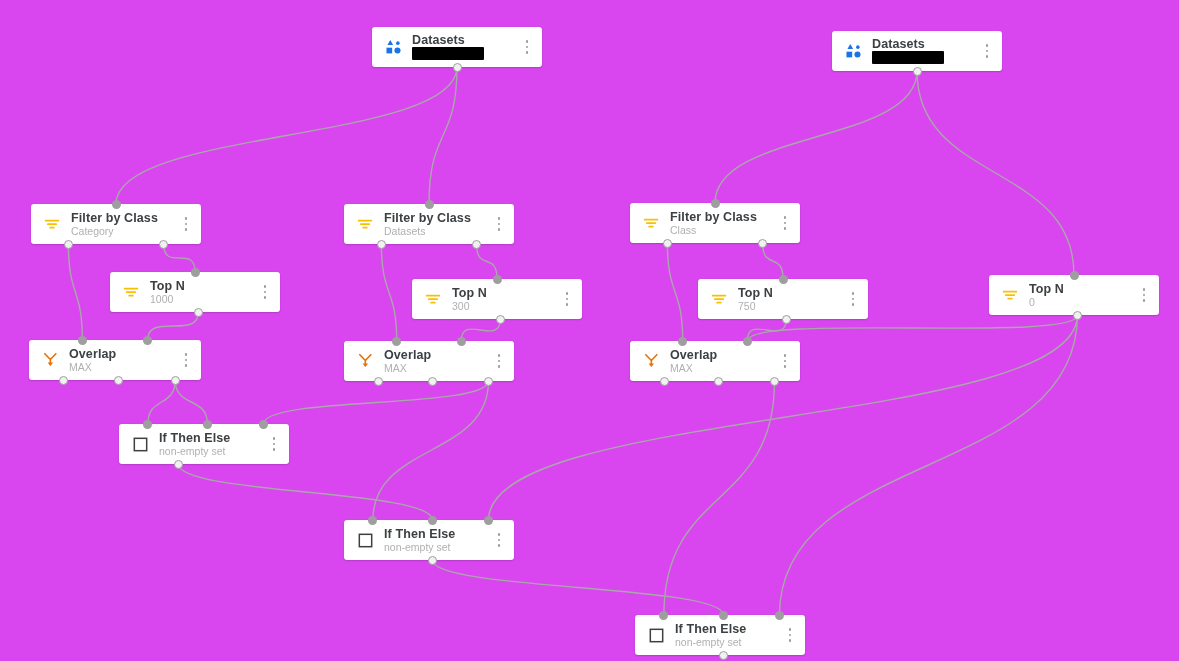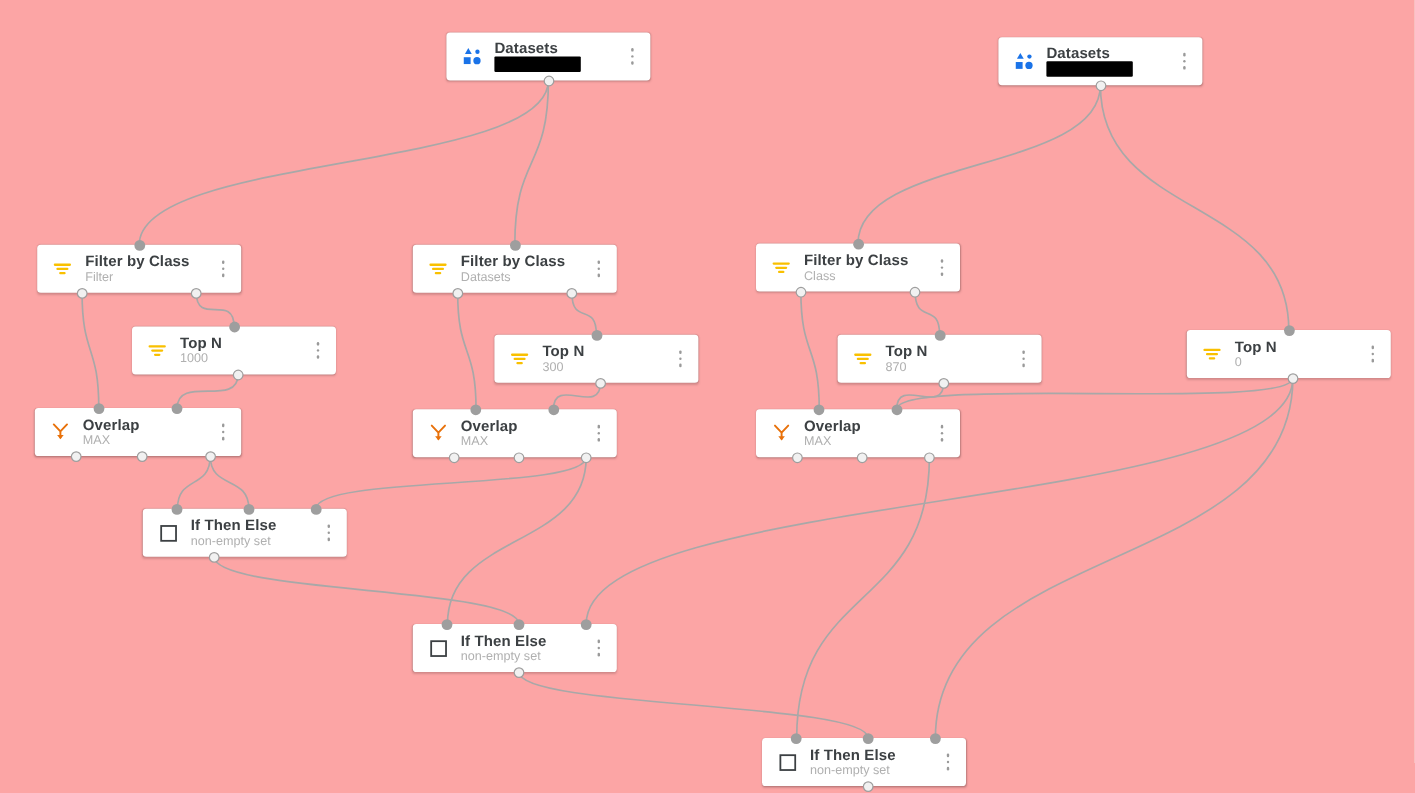--- a/index.html
+++ b/index.html
@@ -5,21 +5,21 @@
   html, body {
     margin: 0;
     padding: 0;
     background: #f1f1f1;
     font-family: "Liberation Sans", sans-serif;
   }
   #canvas {
     position: relative;
     width: 1179px;
     height: 661px;
-    background: #fca5a5;
+    background: #d946ef;
     overflow: hidden;
   }
   #edges {
     position: absolute;
     left: 0;
     top: 0;
     width: 1179px;
     height: 661px;
     pointer-events: none;
   }
@@ -180,21 +180,21 @@
     <div class="node" style="left: 31px; top: 204px; width: 170px;">
       <div class="node-icon">
         <svg width="18" height="18" viewBox="0 0 20 20">
           <rect x="2" y="5.2" width="16" height="2.1" rx="1" fill="#f9c000"></rect>
           <rect x="4.4" y="9.1" width="11.2" height="2.1" rx="1" fill="#f9c000"></rect>
           <rect x="7" y="13" width="6" height="2.1" rx="1" fill="#f9c000"></rect>
         </svg>
       </div>
       <div class="node-text">
         <div class="node-title">Filter by Class</div>
-        <div class="node-sub">Filter</div>
+        <div class="node-sub">Category</div>
       </div>
       <div class="kebab">
         <i></i>
         <i></i>
         <i></i>
       </div>
     </div>
     <div class="port in" style="left: 111.5px; top: 199.5px;"></div>
     <div class="port out" style="left: 63.9px; top: 239.5px;"></div>
     <div class="port out" style="left: 159.1px; top: 239.5px;"></div>
@@ -283,21 +283,21 @@
     <div class="node" style="left: 698px; top: 279px; width: 170px;">
       <div class="node-icon">
         <svg width="18" height="18" viewBox="0 0 20 20">
           <rect x="2" y="5.2" width="16" height="2.1" rx="1" fill="#f9c000"></rect>
           <rect x="4.4" y="9.1" width="11.2" height="2.1" rx="1" fill="#f9c000"></rect>
           <rect x="7" y="13" width="6" height="2.1" rx="1" fill="#f9c000"></rect>
         </svg>
       </div>
       <div class="node-text">
         <div class="node-title">Top N</div>
-        <div class="node-sub">870</div>
+        <div class="node-sub">750</div>
       </div>
       <div class="kebab">
         <i></i>
         <i></i>
         <i></i>
       </div>
     </div>
     <div class="port in" style="left: 778.5px; top: 274.5px;"></div>
     <div class="port out" style="left: 781.9px; top: 314.5px;"></div>
     <div class="node" style="left: 989px; top: 275px; width: 170px;">

